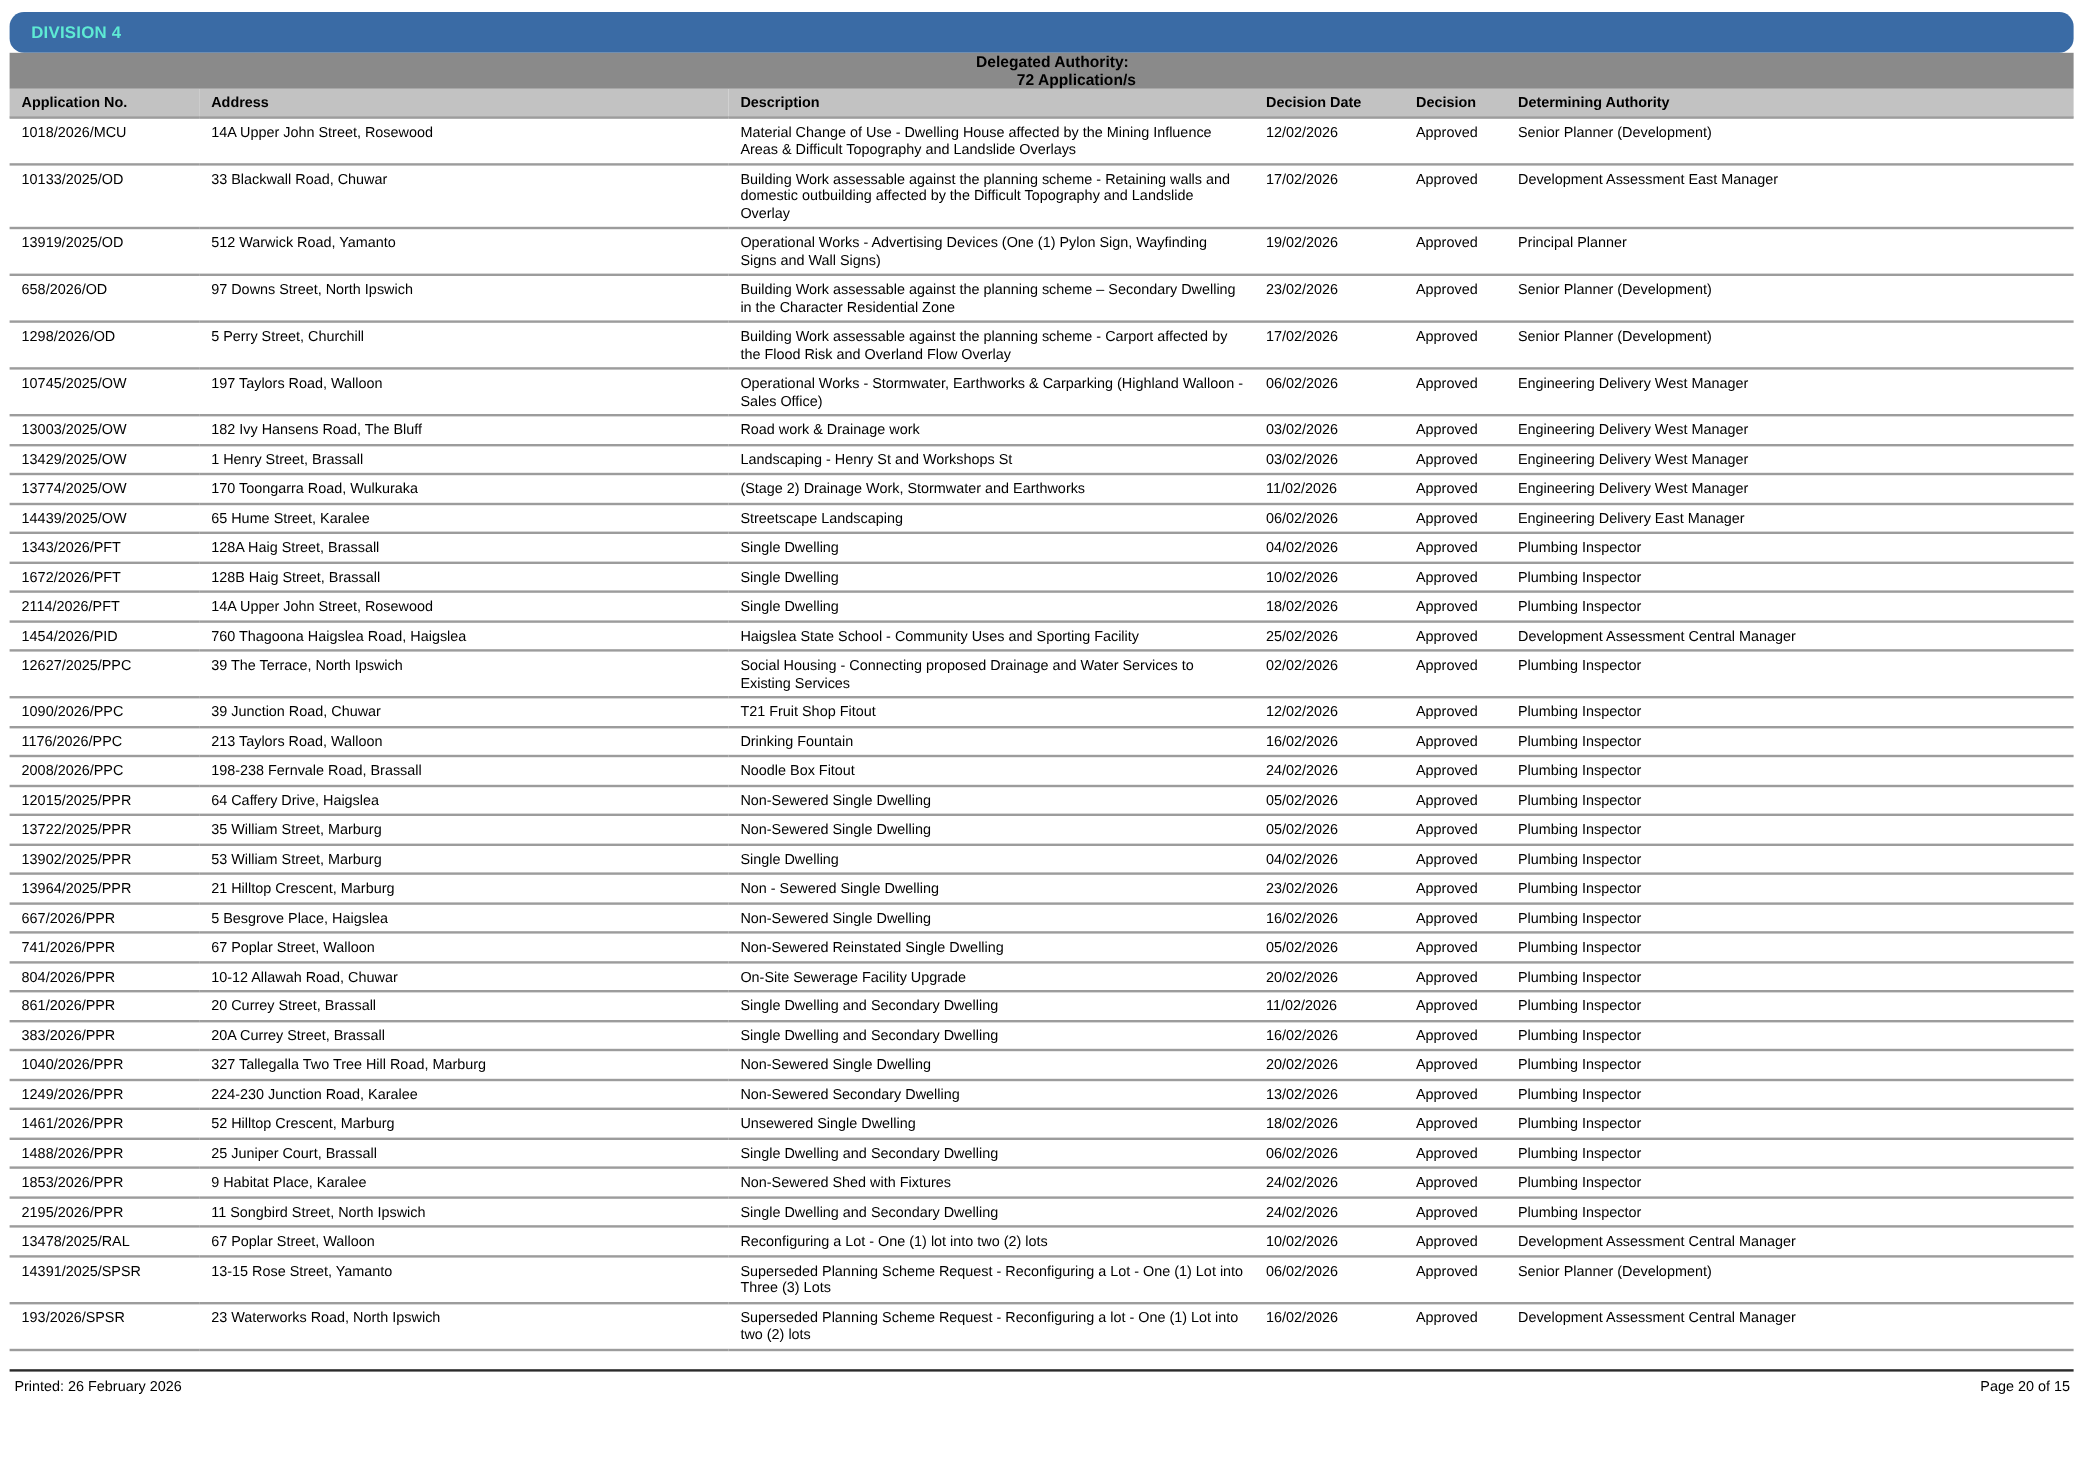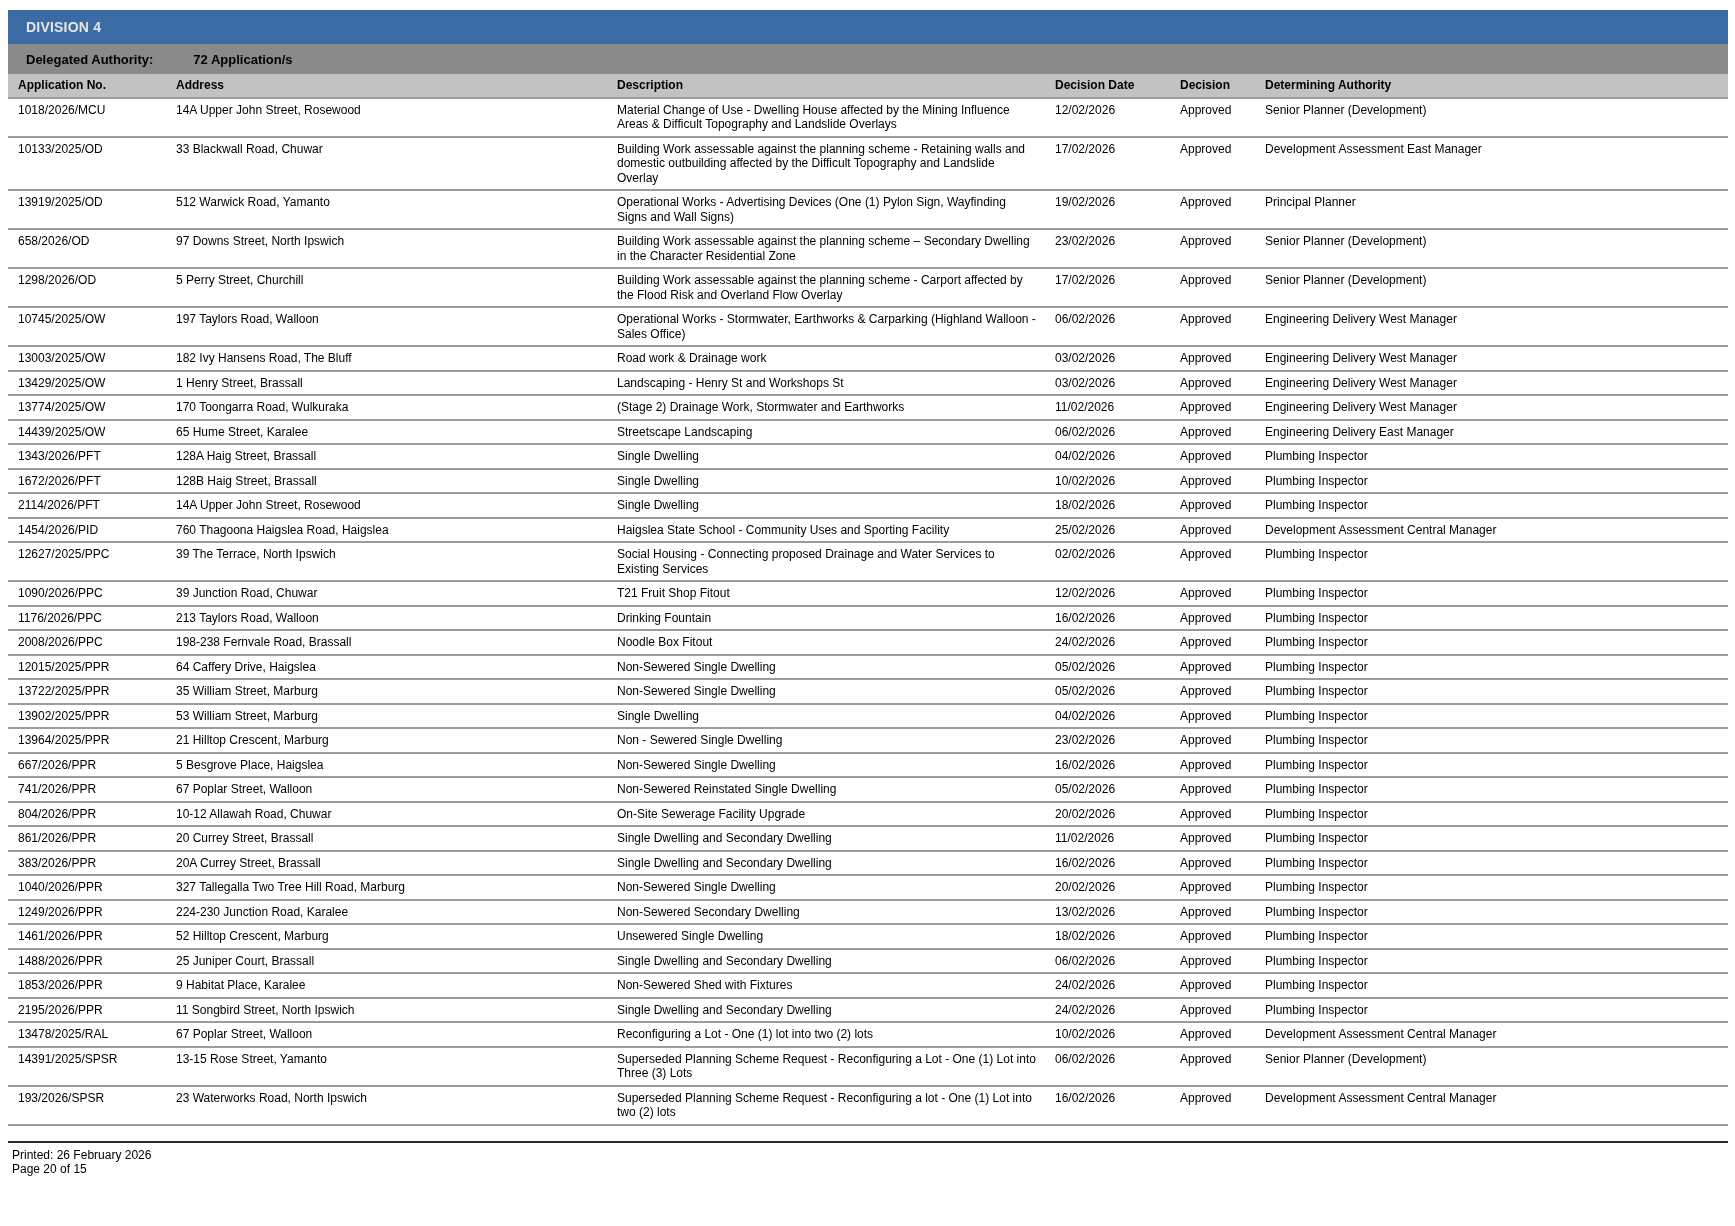--- a/index.html
+++ b/index.html
@@ -9,33 +9,35 @@
     background: #ffffff;
     font-family: "Liberation Sans", sans-serif;
     color: #000;
     overflow: hidden;
   }
   .page { padding: 10px 7px 0 8px; }
 
   .division-bar {
     height: 34px;
     background: var(--division-bar, #3A6BA5);
-    color: #e5e5e5;
+    color: #5eead4;
     display: flex; align-items: center;
     padding-left: 18px;
     font-size: 14px; font-weight: bold;
     letter-spacing: 0.2px;
+    border-radius: 12px;
   }
   .authority-bar {
     height: 30px;
     background: var(--authority-bar, #8A8A8A);
     display: flex; align-items: center;
     padding-left: 18px;
     font-size: 13px; font-weight: bold;
     color: #000;
+    flex-direction: column;
   }
   .auth-count { margin-left: 40px; }
 
   table.apps {
     width: 100%;
     border-collapse: collapse;
     table-layout: fixed;
     font-size: 12px;
   }
   table.apps th {
@@ -58,21 +60,20 @@
 
   .footer-rule {
     margin-top: 15px;
     border-top: 2px solid #2b2b2b;
   }
   .footer {
     display: flex;
     justify-content: space-between;
     font-size: 12px;
     padding: 5px 3px 0 4px;
-    flex-direction: column;
   }
 </style>
 </head>
 <body>
 
 <div class="page">
 
   <div class="division-bar">
     <span>DIVISION 4</span>
   </div>

